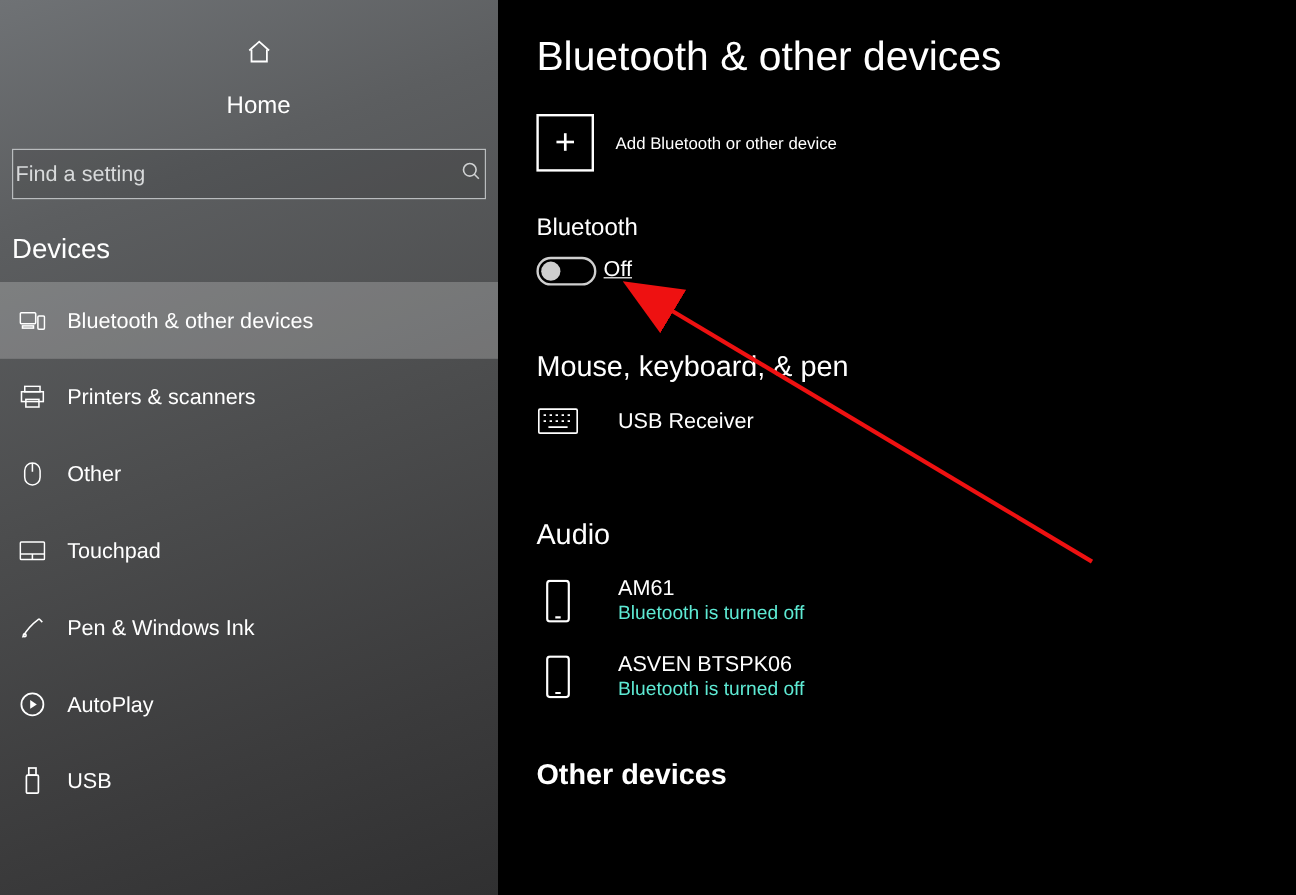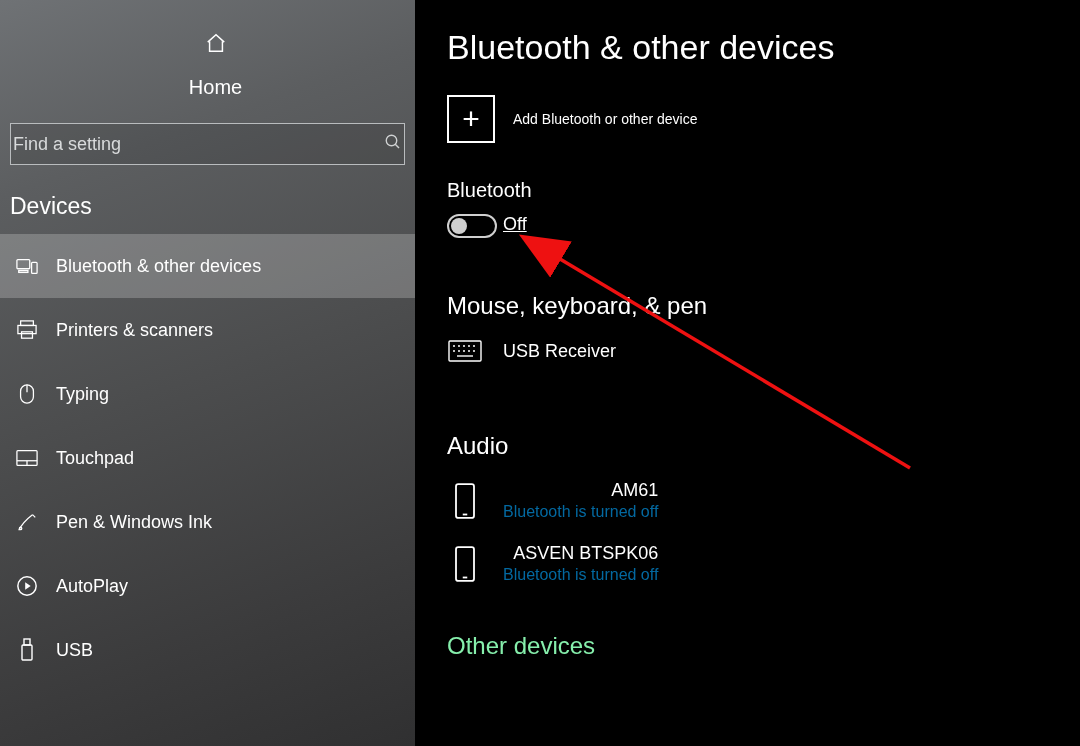--- a/index.html
+++ b/index.html
@@ -81,26 +81,26 @@
     width: 50px; height: 24px; border: 2px solid #cfcfcf; border-radius: 14px;
     position: relative; background: transparent; cursor:pointer;
   }
   .toggle .knob {
     position: absolute; left: 2px; top: 2px; width: 16px; height: 16px;
     background: #cfcfcf; border-radius: 50%;
   }
   .toggle-state { font-size: 18px; }
 
   .group-title { font-size: 24px; font-weight: 400; margin-top: 54px; margin-bottom: 14px; }
-  .device-row { display: flex; align-items: center; gap: 20px; padding: 6px 0 16px 0; text-align: right; }
+  .device-row { display: flex; align-items: center; gap: 32px; padding: 6px 0 16px 0; }
   .device-row .texts .name { font-size: 18px; }
-  .device-row .texts .status { font-size: 16px; color: #0369a1; margin-top: 2px; }
+  .device-row .texts .status { font-size: 16px; color: #5eead4; margin-top: 2px; }
   .device-icon { width: 36px; display:flex; justify-content:center; }
 
-  .other-title { font-size: 24px; font-weight: 400; margin-top: 32px; color:#86efac; }
+  .other-title { font-size: 24px; font-weight: 700; margin-top: 32px; color:#ffffff; }
 
   
   .arrow-svg { position:absolute; left: 0; top:0; pointer-events:none; }
 </style>
 </head>
 <body>
 
 <div class="sidebar">
 
   <div class="home-row">
@@ -149,21 +149,21 @@
       <span>Printers &amp; scanners</span>
     </div>
 
     <div class="nav-item">
       <span class="icon">
         <svg width="20" height="22" viewBox="0 0 18 24" fill="none" stroke="#fff" stroke-width="1.4">
           <rect x="2" y="2" width="14" height="20" rx="7"></rect>
             <line x1="9" y1="2" x2="9" y2="10"></line>
         </svg>
       </span>
-      <span>Typing</span>
+      <span>Other</span>
     </div>
 
     <div class="nav-item">
       <span class="icon">
         <svg width="22" height="18" viewBox="0 0 24 18" fill="none" stroke="#fff" stroke-width="1.4">
           <rect x="1" y="1" width="22" height="16" rx="1"></rect>
             <line x1="1" y1="12" x2="23" y2="12"></line>
             <line x1="12" y1="12" x2="12" y2="17"></line>
         </svg>
       </span>

